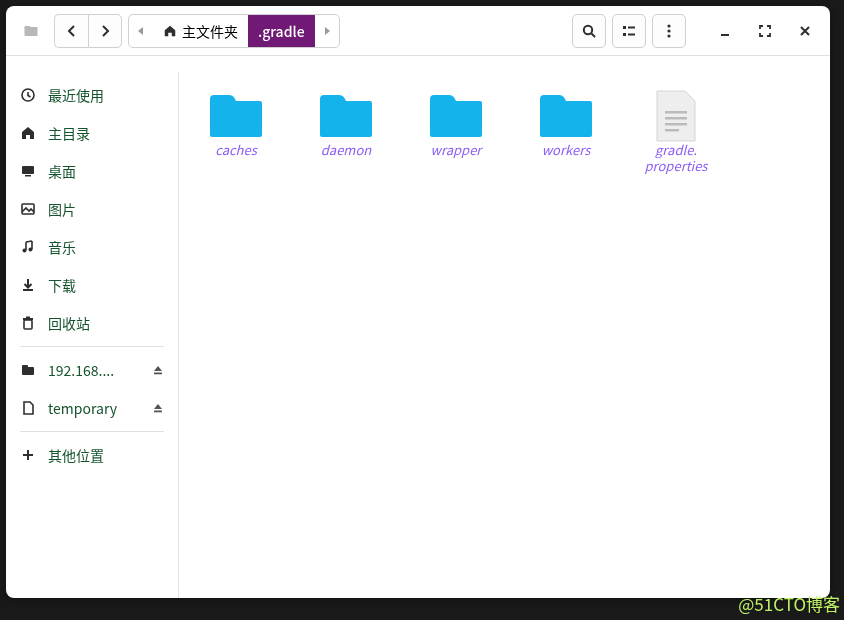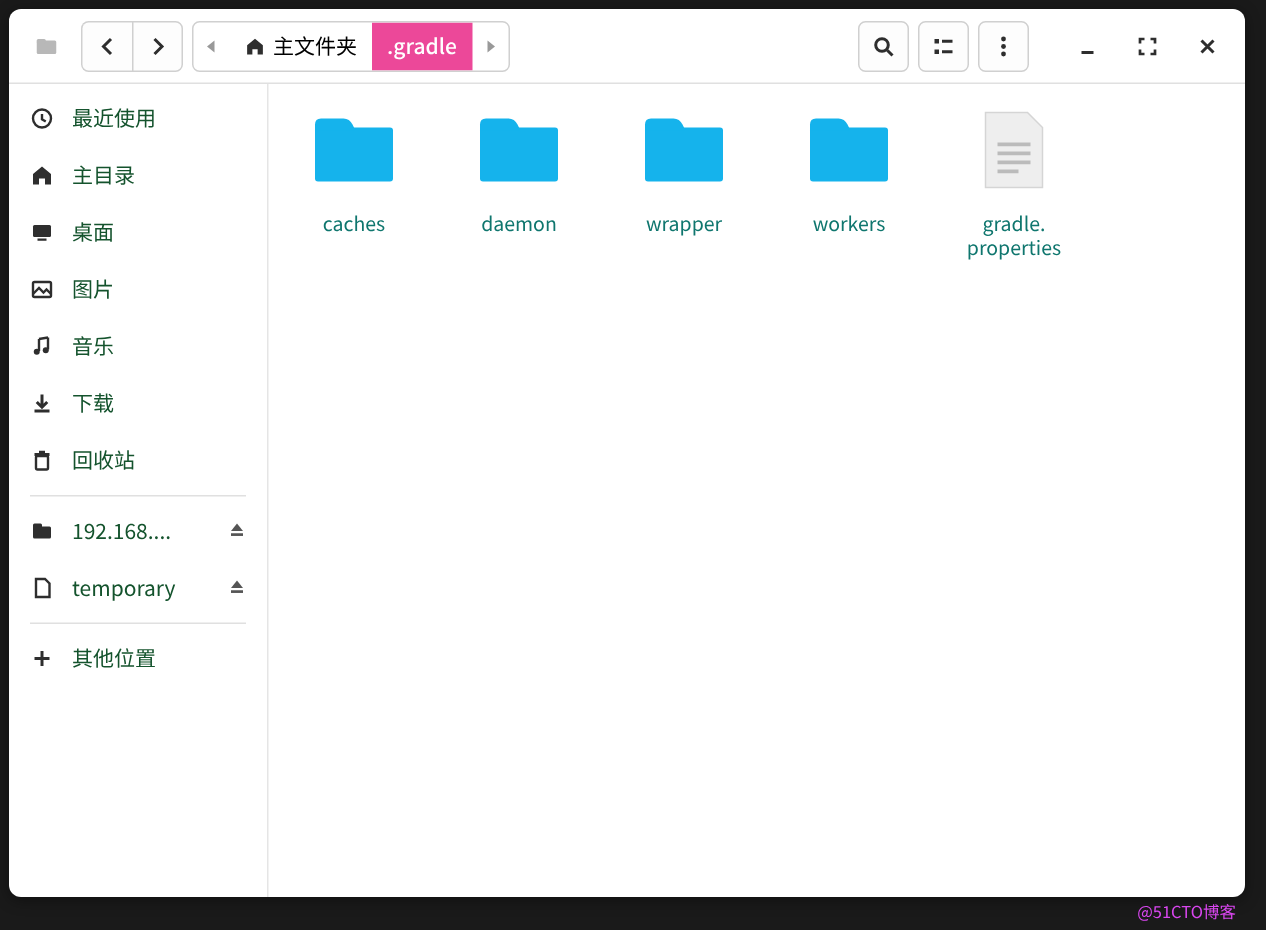--- a/index.html
+++ b/index.html
@@ -12,20 +12,21 @@
 }
 .window {
   position: absolute;
   top: 6px; left: 6px;
   width: 824px; height: 592px;
   background: #fff;
   border-radius: 8px;
   display: flex;
   flex-direction: column;
   box-shadow: 0 2px 10px rgba(0,0,0,0.4);
+  gap: 16px;
 }
 .titlebar {
   height: 50px;
   border-bottom: 1px solid #e0e0e0;
   display: flex;
   align-items: center;
   padding: 0 8px;
   gap: 6px;
 }
 .tbtn {
@@ -60,21 +61,21 @@
 .pathbar .pseg {
   display: flex;
   align-items: center;
   padding: 0 10px;
   height: 100%;
   cursor: pointer;
   font-size: 14px;
   gap: 5px;
 }
 .pathbar .pseg.nav { padding: 0 7px; color: #888; }
-.pathbar .pseg.active { background: #ec4899; color: #fff; font-weight: 500;}
+.pathbar .pseg.active { background: #701a75; color: #fff; font-weight: 500;}
 .spacer { flex: 1; }
 .body {
   flex: 1;
   display: flex;
   overflow: hidden;
 }
 .sidebar {
   width: 173px;
   border-right: 1px solid #e5e5e5;
   padding: 4px 0;
@@ -104,31 +105,32 @@
   width: 90px;
   display: flex;
   flex-direction: column;
   align-items: center;
   cursor: pointer;
   text-align: center;
 }
 .fitem .ficon { width: 60px; height: 52px; display:flex; align-items:center; justify-content:center; }
 .fitem .flabel {
   font-size: 13px;
-  color: #0f766e;
-  margin-top: 15px;
+  color: #8b5cf6;
+  margin-top: 0;
   line-height: 1.25;
   word-break: break-word;
+  font-style: italic;
 }
 .watermark {
   position: absolute;
-  right: 20px;
+  right: 4px;
   bottom: 4px;
-  color: #d946ef;
-  font-size: 11px;
+  color: #bef264;
+  font-size: 17px;
 }
 </style>
 </head>
 <body>
 
 <div class="window">
 
   <div class="titlebar">
     <div class="tbtn flat">
       <svg viewBox="0 0 16 16">

